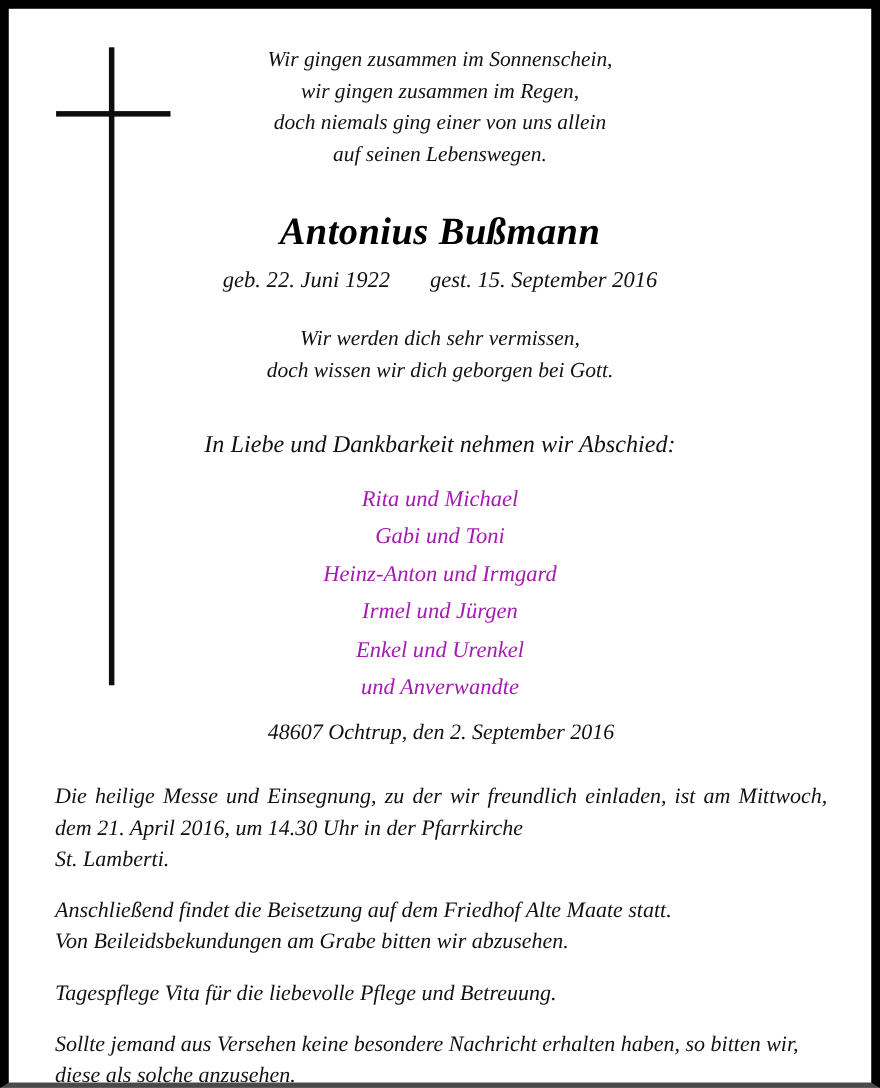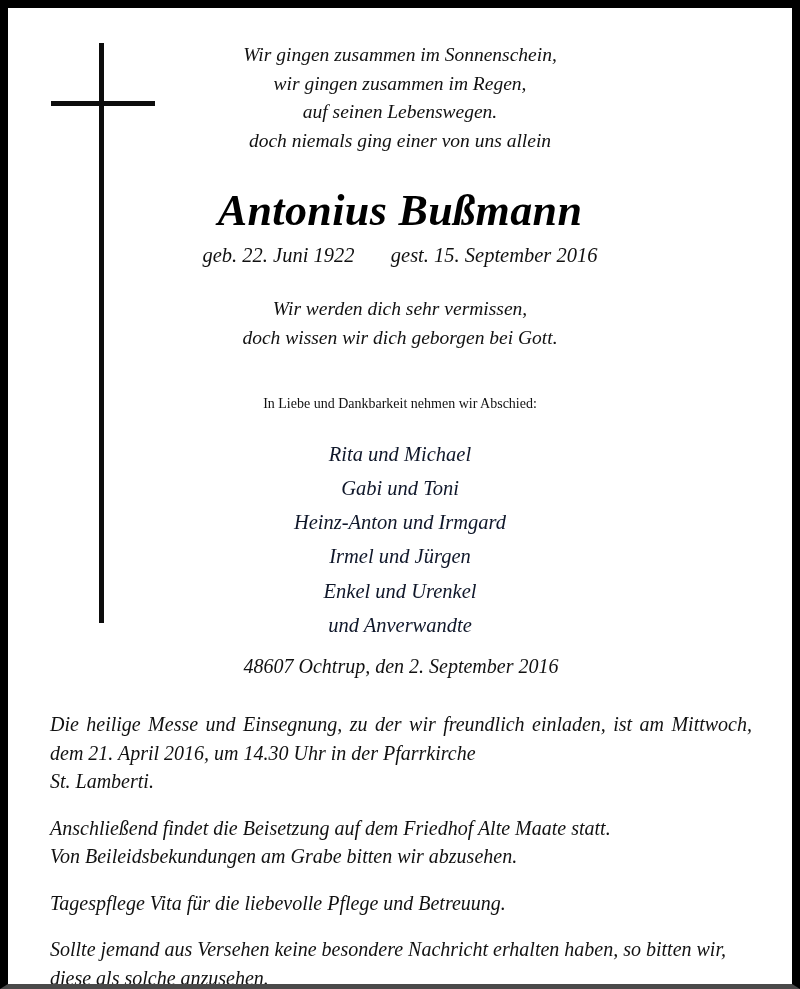--- a/index.html
+++ b/index.html
@@ -79,21 +79,21 @@
   }
   .verse-line {
     display: block;
     white-space: nowrap;
   }
 
   .deceased-name {
     margin-top: 33px;
     font-style: italic;
     font-weight: bold;
-    font-size: 44px;
+    font-size: 35px;
     line-height: 46px;
     letter-spacing: 0.4px;
     color: #000000;
   }
 
   .life-dates {
     margin-top: 8px;
     font-style: italic;
     font-size: 20.5px;
     line-height: 26px;
@@ -103,31 +103,32 @@
     display: inline-block;
     width: 26px;
   }
 
   .verse-second {
     margin-top: 27px;
   }
 
   .farewell-intro {
     margin-top: 38px;
-    font-size: 14px;
+    font-style: italic;
+    font-size: 22px;
     line-height: 26px;
     color: #111111;
   }
 
   .mourners {
     margin-top: 20px;
     font-style: italic;
     font-size: 20.5px;
     line-height: 34.3px;
-    color: #0f172a;
+    color: #a21caf;
   }
   .mourner {
     display: block;
     white-space: nowrap;
   }
 
   
   .body-text {
     position: absolute;
     left: 42px;
@@ -168,22 +169,22 @@
     <div class="cross">
       <div class="cross-vertical"></div>
       <div class="cross-horizontal"></div>
     </div>
 
     <div class="upper">
 
       <div class="verse verse-top">
         <span class="verse-line">Wir gingen zusammen im Sonnenschein,</span>
         <span class="verse-line">wir gingen zusammen im Regen,</span>
+        <span class="verse-line">doch niemals ging einer von uns allein</span>
         <span class="verse-line">auf seinen Lebenswegen.</span>
-        <span class="verse-line">doch niemals ging einer von uns allein</span>
       </div>
 
       <div class="deceased-name">Antonius Bußmann</div>
 
       <div class="life-dates">
         <span>geb. 22. Juni 1922</span>
         <span class="date-gap"></span>
         <span>gest. 15. September 2016</span>
       </div>
 

